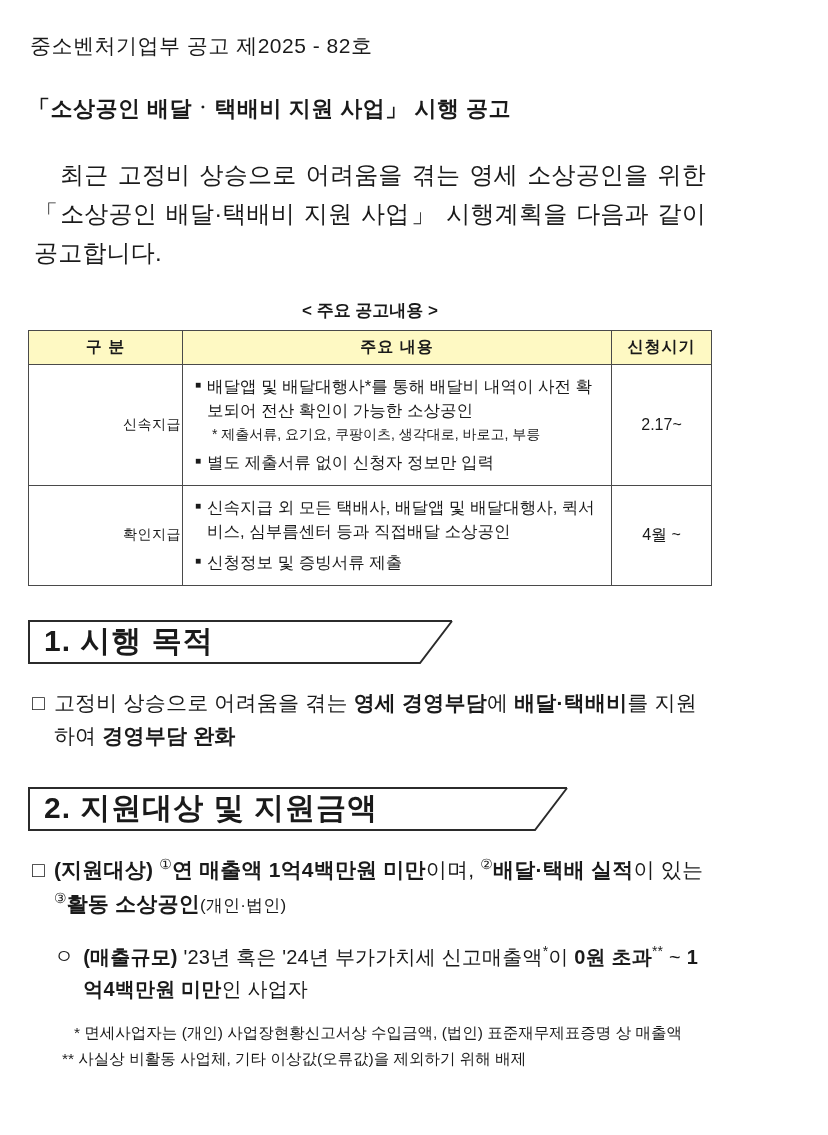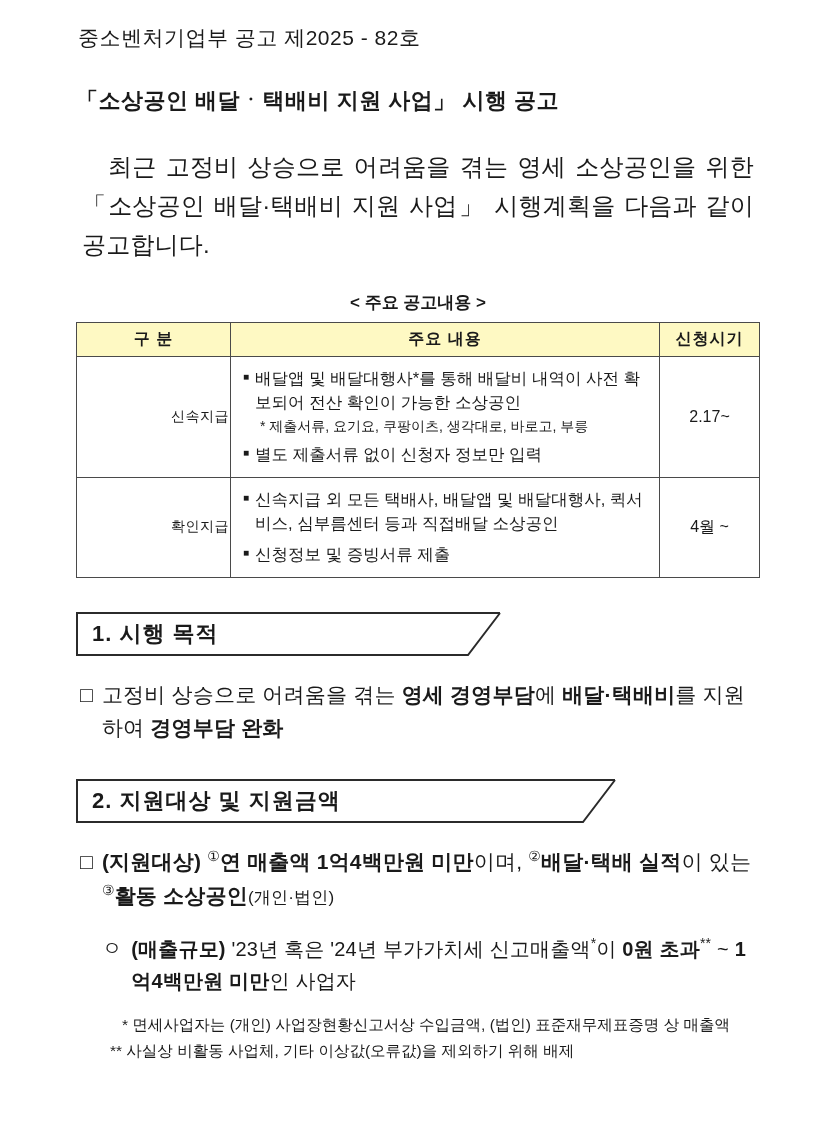--- a/index.html
+++ b/index.html
@@ -9,24 +9,23 @@
   }
   body {
     width: 828px;
     height: 1135px;
     font-family: "Liberation Sans", sans-serif;
     color: #1a1a1a;
     position: relative;
     overflow: hidden;
   }
   .page {
-    padding: 24px 28px 0 28px;
+    padding: 32px 28px 0 28px;
     box-sizing: border-box;
     width: 740px;
-    margin-left: 48px;
   }
 
   
   .doc-number {
     font-size: 21px;
     letter-spacing: 0.5px;
     margin: 0 0 0 2px;
     font-weight: 400;
   }
   .doc-title {
@@ -122,21 +121,21 @@
     display: inline-block;
     height: 44px;
   }
   .section .banner-inner {
     position: relative;
     height: 44px;
     display: flex;
     align-items: center;
     padding-left: 16px;
     padding-right: 60px;
-    font-size: 22px;
+    font-size: 30px;
     font-weight: bold;
     letter-spacing: 1px;
     box-sizing: border-box;
   }
   .section svg.frame {
     position: absolute;
     left: 0; top: 0;
   }
   .section .banner-inner span { position: relative; z-index: 2; }
 

